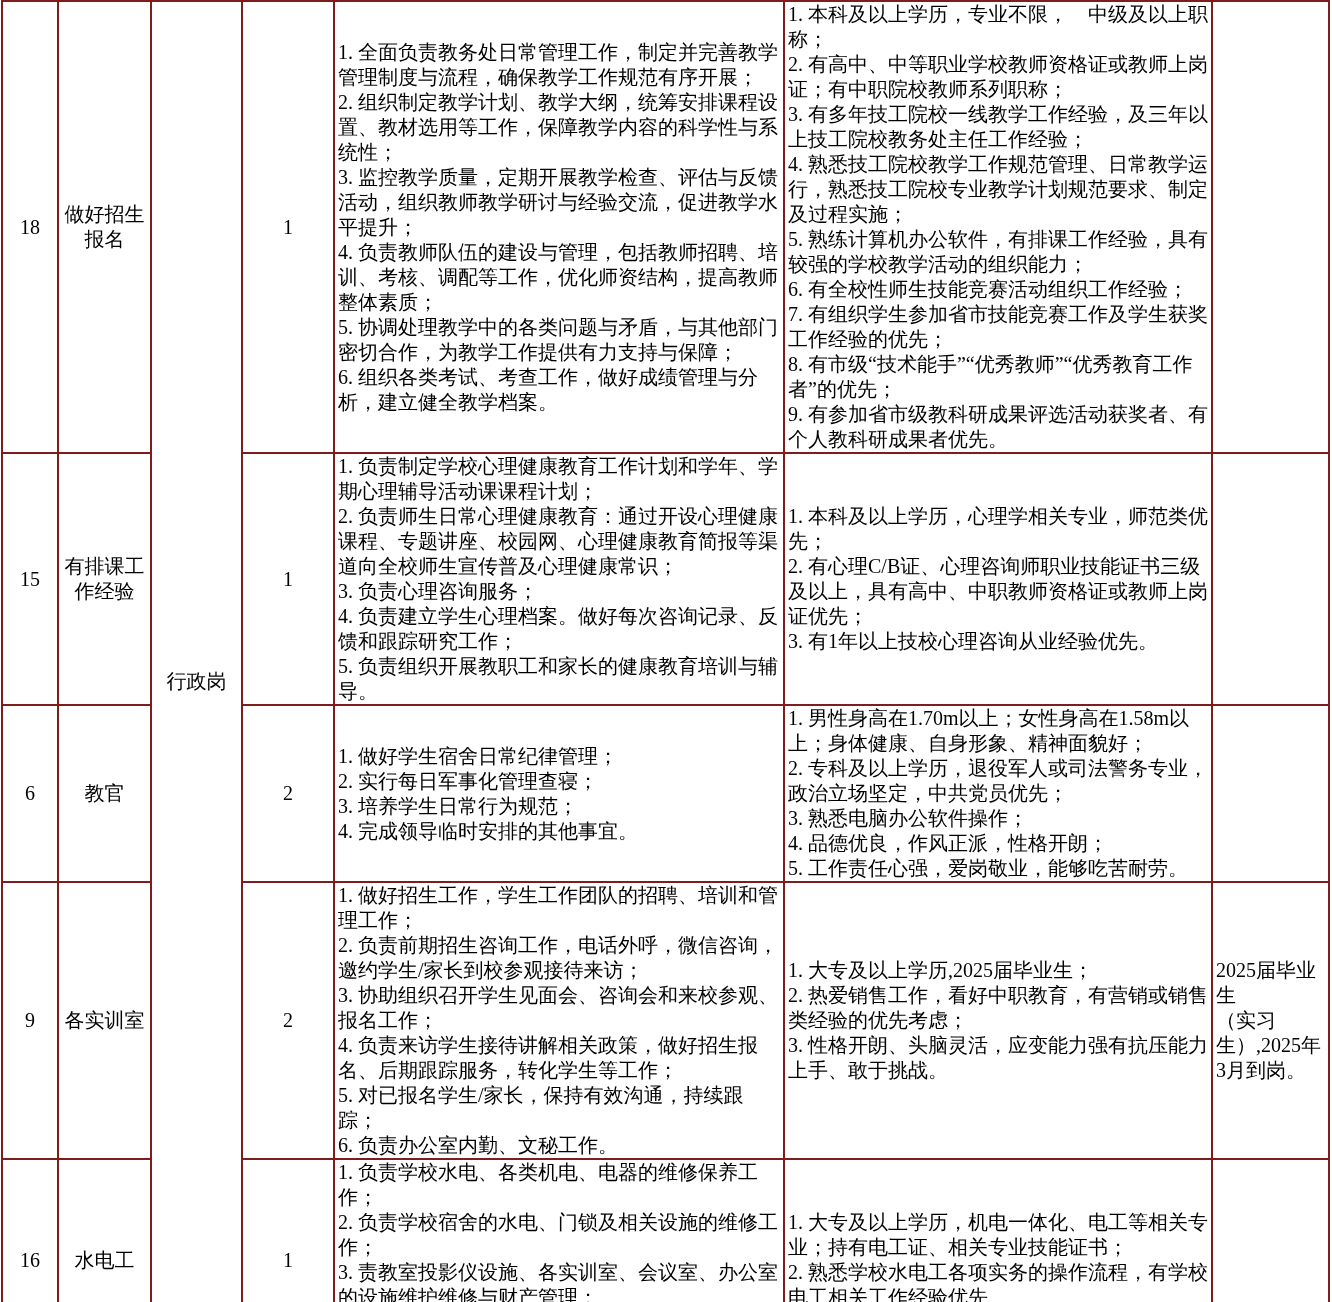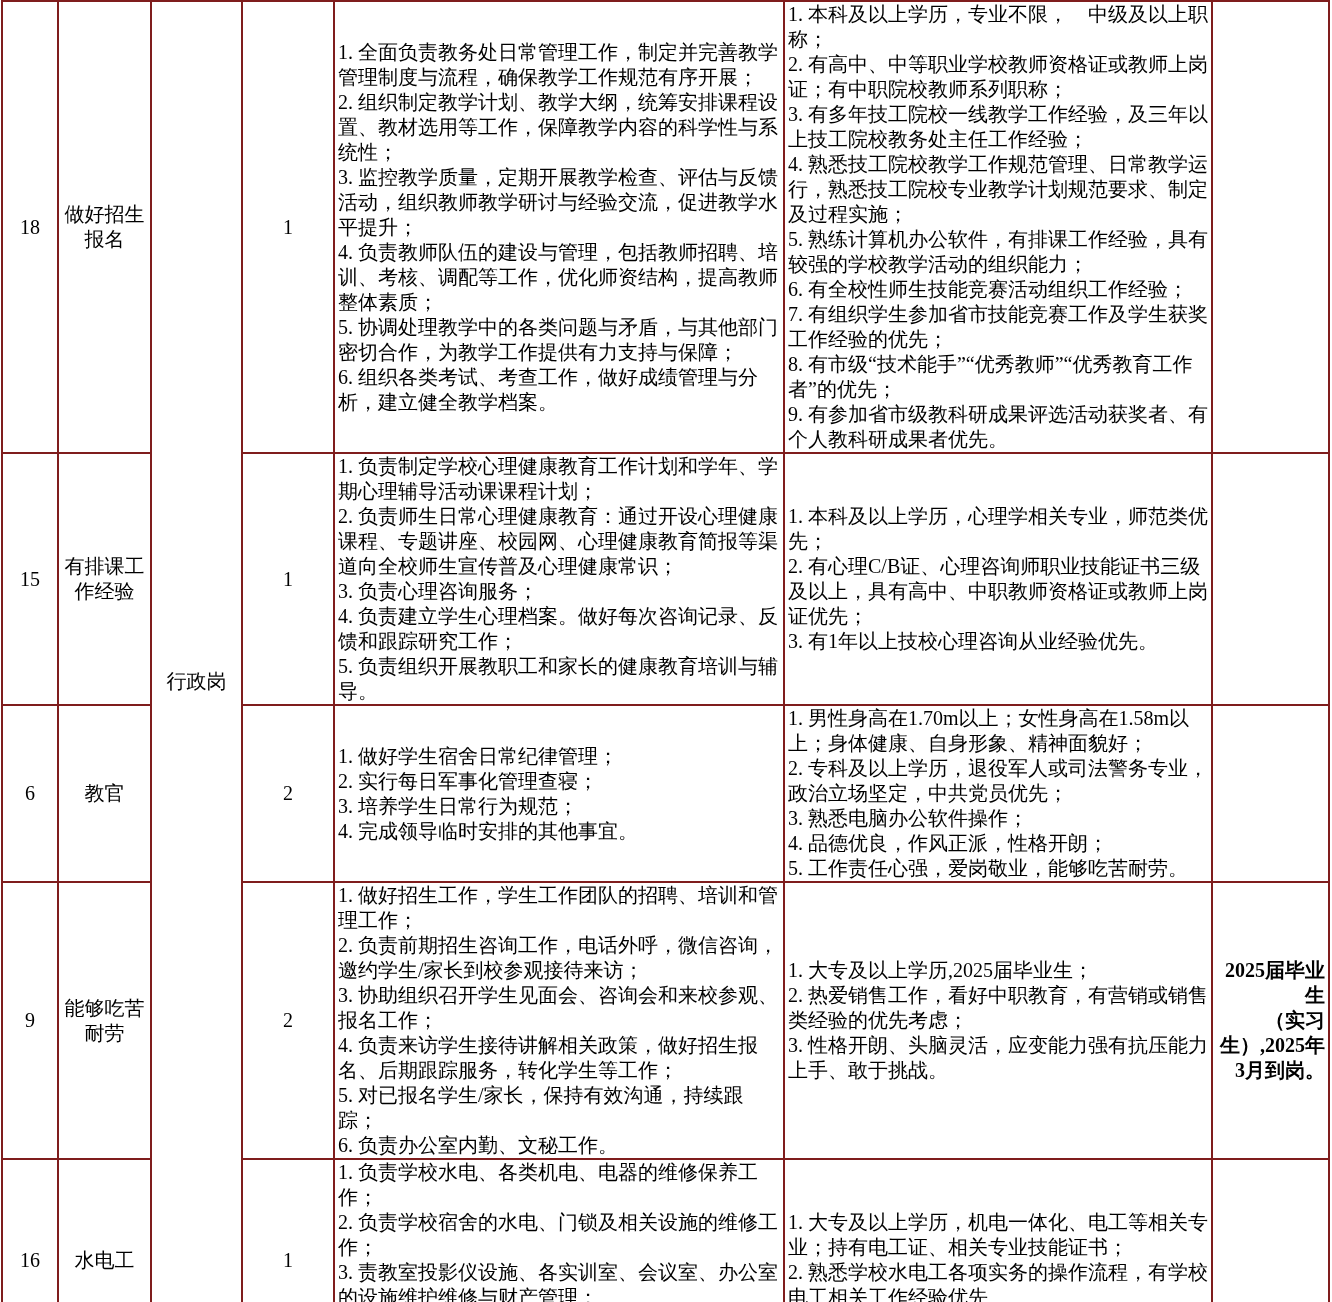--- a/index.html
+++ b/index.html
@@ -15,21 +15,21 @@
   table.jobs td {
     border:2px solid #7f1d1d;
     font-size:20px; line-height:25px;
     vertical-align:middle;
     padding:0 3px;
     overflow:hidden;
     word-break:break-word;
   }
   td.center { text-align:center; }
   td.text { text-align:left; white-space:pre-line; }
-  td.note { text-align:right; white-space:pre-line;font-weight:bold; }
+  td.note { text-align:left; white-space:pre-line; }
   tr.r-12 { height:447px; }
   tr.r-13 { height:250px; }
   tr.r-14 { height:175px; }
   tr.r-15 { height:250px; }
   tr.r-16 { height:176px; }
   col.c-no   { width:56px; }
   col.c-title{ width:93px; }
   col.c-cat  { width:91px; }
   col.c-cnt  { width:92px; }
   col.c-duty { width:450px; }
@@ -97,21 +97,21 @@
 4. 完成领导临时安排的其他事宜。</td>
           <td class="text">1. 男性身高在1.70m以上；女性身高在1.58m以上；身体健康、自身形象、精神面貌好；
 2. 专科及以上学历，退役军人或司法警务专业，政治立场坚定，中共党员优先；
 3. 熟悉电脑办公软件操作；
 4. 品德优良，作风正派，性格开朗；
 5. 工作责任心强，爱岗敬业，能够吃苦耐劳。</td>
           <td class="note"></td>
         </tr>
         <tr class="r-15">
           <td class="center">9</td>
-          <td class="center">能够吃苦耐劳</td>
+          <td class="center">各实训室</td>
           <td class="center">2</td>
           <td class="text">1. 做好招生工作，学生工作团队的招聘、培训和管理工作；
 2. 负责前期招生咨询工作，电话外呼，微信咨询，邀约学生/家长到校参观接待来访；
 3. 协助组织召开学生见面会、咨询会和来校参观、报名工作；
 4. 负责来访学生接待讲解相关政策，做好招生报名、后期跟踪服务，转化学生等工作；
 5. 对已报名学生/家长，保持有效沟通，持续跟踪；
 6. 负责办公室内勤、文秘工作。</td>
           <td class="text">1. 大专及以上学历,2025届毕业生；
 2. 热爱销售工作，看好中职教育，有营销或销售类经验的优先考虑；
 3. 性格开朗、头脑灵活，应变能力强有抗压能力上手、敢于挑战。</td>

